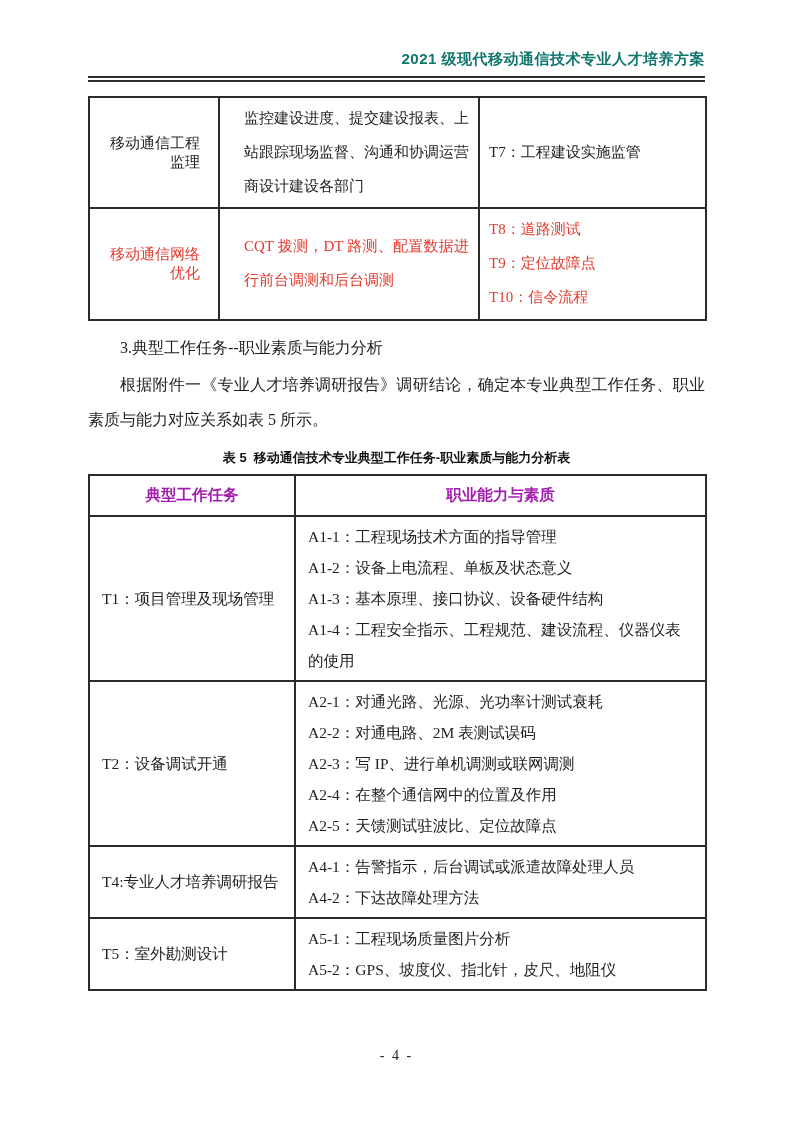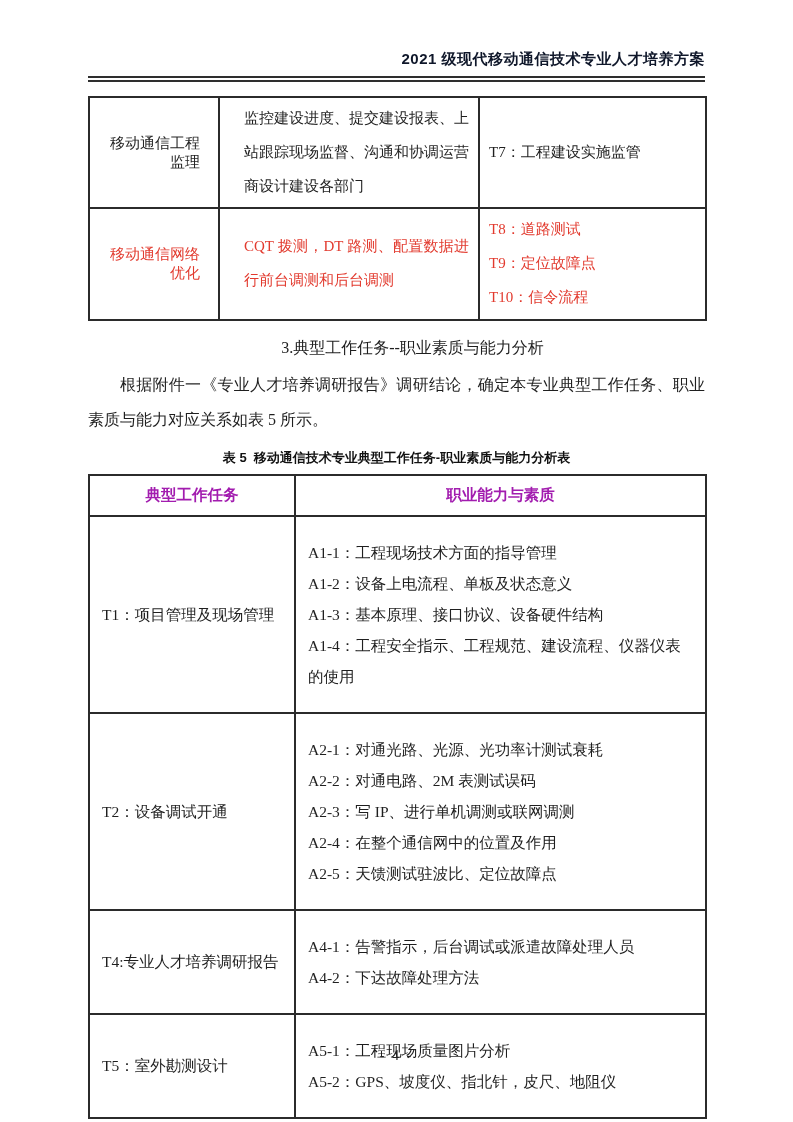--- a/index.html
+++ b/index.html
@@ -16,21 +16,21 @@
     width: 793px; height: 1122px;
     padding: 50px 88px 0 88px;
   }
   
   .hdr-title {
     font-family: "Liberation Sans", "DejaVu Sans", sans-serif;
     font-weight: bold;
     font-size: 15px;
     text-align: right;
     letter-spacing: 0.5px;
-    color: #0f172a;
+    color: #0f766e;
     margin-bottom: 7px;
   }
   .hdr-rule {
     height: 6px;
     border-top: 2px solid #2e2e2e;
     border-bottom: 2px solid #2e2e2e;
     margin-bottom: 14px;
   }
   
   table {
@@ -51,21 +51,20 @@
   }
   .t-top .c-codes { line-height: 2.25; }
   .t-top .code-line { white-space: nowrap; }
   .row-red td { color: var(--accent-red, #e23a2e); }
   
   .sec-heading {
     margin-top: 14px;
     font-size: 16px;
     text-indent: 2em;
     line-height: 1.6;
-    text-align: center;
   }
   .body-para {
     margin-top: 7px;
     font-size: 16px;
     text-indent: 2em;
     line-height: 2.2;
     text-align: justify;
     text-align-last: left;
   }
   .tbl-caption {
@@ -81,21 +80,21 @@
   
   .t5 { font-size: 15.5px; }
   .t5 th {
     font-family: "Liberation Sans", "DejaVu Sans", sans-serif;
     font-weight: bold;
     font-size: 15.5px;
     text-align: center;
     padding: 9px 4px;
     color: #a21caf;
   }
-  .t5 td { vertical-align: middle; padding: 20px 12px; margin-left: 32px; }
+  .t5 td { vertical-align: middle; padding: 4px 12px; margin-left: 32px; }
   .t5 .c-abilities { line-height: 2.0; text-align: left; }
   .t5 .c-abilities p { line-height: 2.0; }
   .t5 .c-tasklabel { line-height: 1.7; }
   
   .footer {
     position: absolute;
     left: 0; right: 0;
     bottom: 58px;
     text-align: center;
     font-size: 14px;

